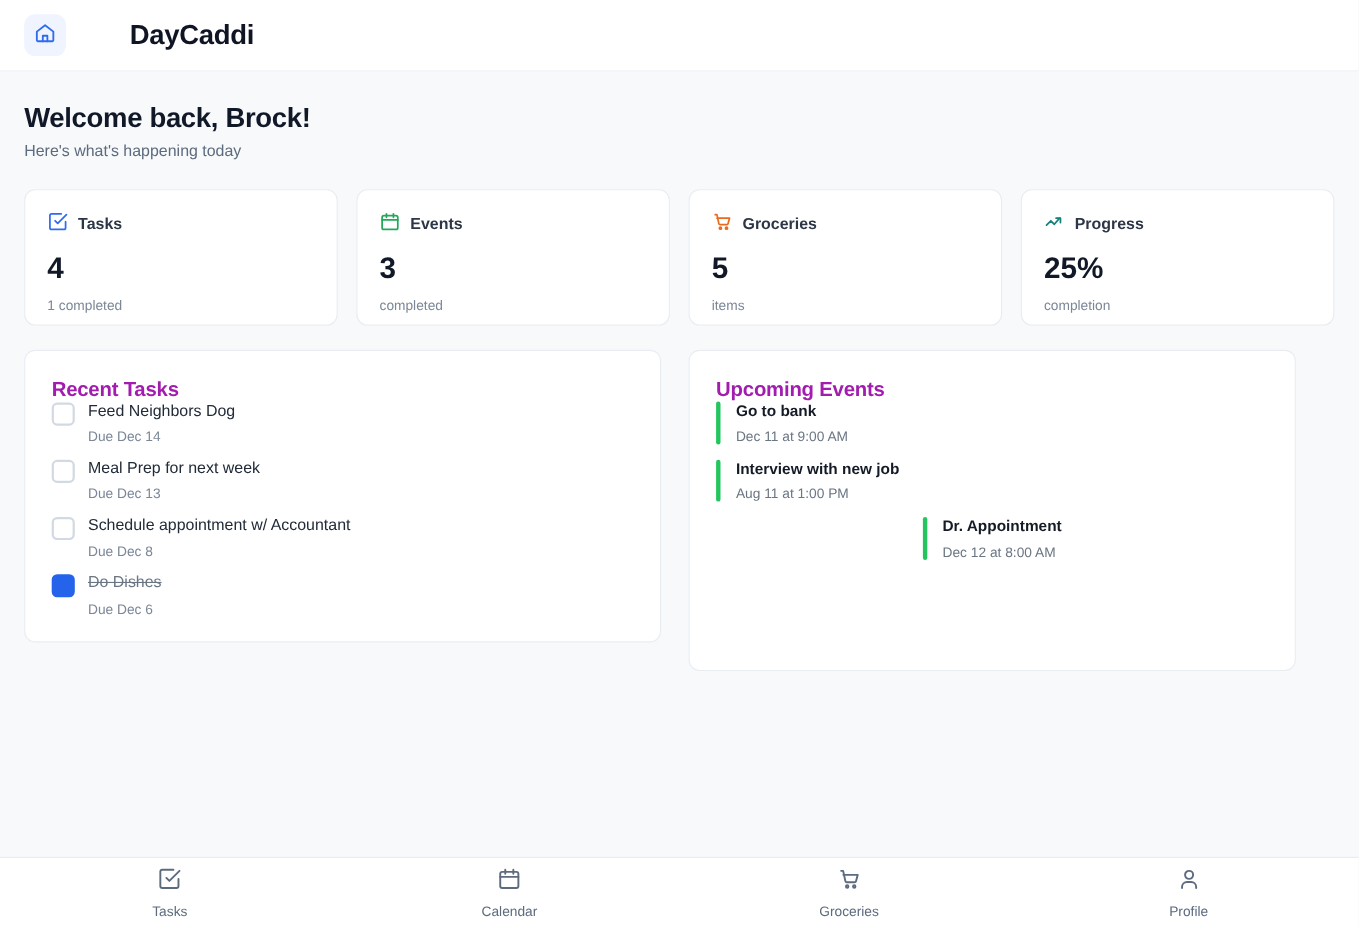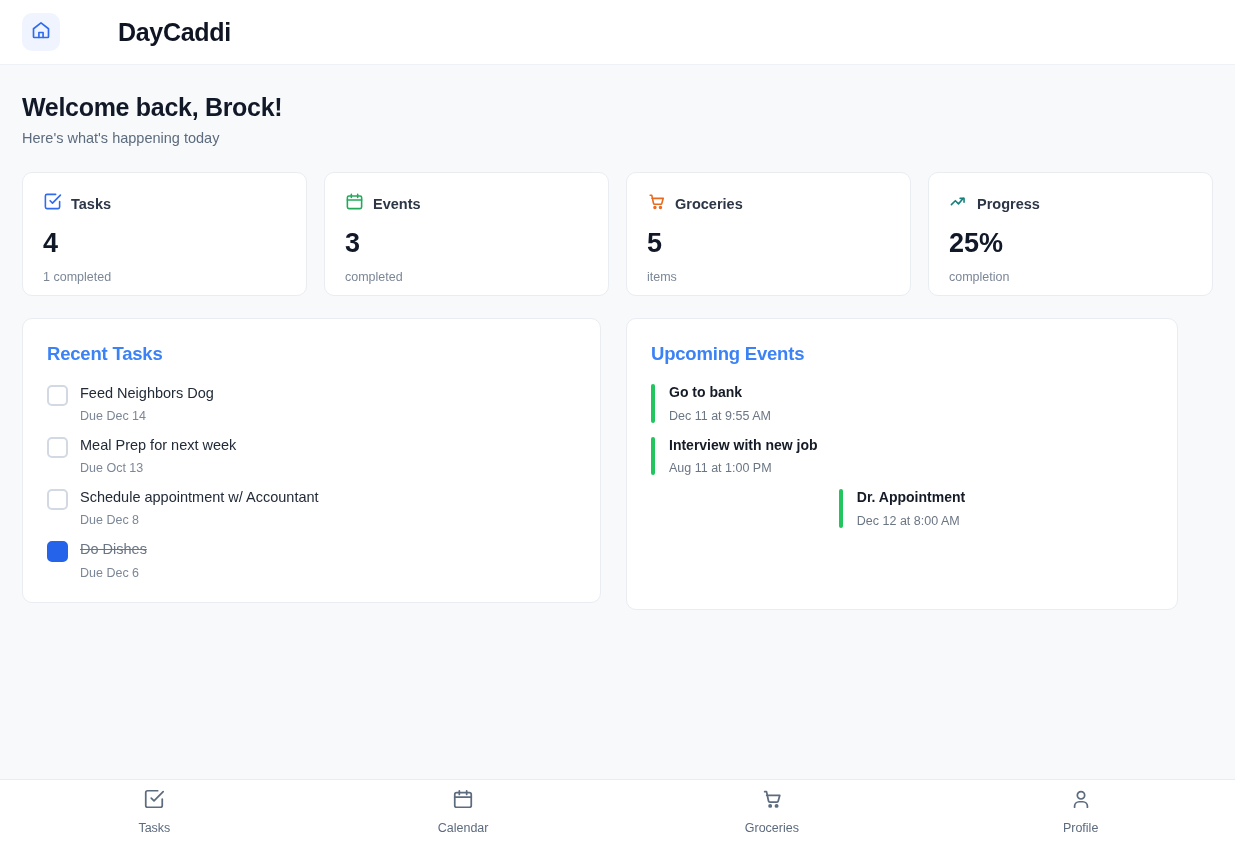--- a/index.html
+++ b/index.html
@@ -100,22 +100,21 @@
     background: #ffffff;
     border: 1px solid #e9edf2;
     border-radius: 10px;
     padding: 24px 24px 22px 24px;
   }
   .panel-tasks { width: 579px; }
   .panel-events { width: 552px; min-height: 292px; }
   .panel-title {
     font-size: 18.5px;
     font-weight: bold;
-    color: #3b82f6;
-    margin-bottom: 19px;
+    color: #a21caf;
     letter-spacing: -0.2px;
   }
 
   
   .task-row {
     display: flex;
     align-items: flex-start;
     gap: 12px;
     margin-bottom: 13px;
   }
@@ -290,21 +289,21 @@
         <div class="task-text">
           <div class="task-name">Feed Neighbors Dog</div>
           <div class="task-due">Due Dec 14</div>
         </div>
       </div>
 
       <div class="task-row">
         <div class="checkbox"></div>
         <div class="task-text">
           <div class="task-name">Meal Prep for next week</div>
-          <div class="task-due">Due Oct 13</div>
+          <div class="task-due">Due Dec 13</div>
         </div>
       </div>
 
       <div class="task-row">
         <div class="checkbox"></div>
         <div class="task-text">
           <div class="task-name">Schedule appointment w/ Accountant</div>
           <div class="task-due">Due Dec 8</div>
         </div>
       </div>
@@ -318,21 +317,21 @@
       </div>
     </div>
 
     <div class="panel panel-events">
       <div class="panel-title">Upcoming Events</div>
 
       <div class="event-row">
         <div class="event-accent"></div>
         <div>
           <div class="event-name">Go to bank</div>
-          <div class="event-time">Dec 11 at 9:55 AM</div>
+          <div class="event-time">Dec 11 at 9:00 AM</div>
         </div>
       </div>
 
       <div class="event-row">
         <div class="event-accent"></div>
         <div>
           <div class="event-name">Interview with new job</div>
           <div class="event-time">Aug 11 at 1:00 PM</div>
         </div>
       </div>

